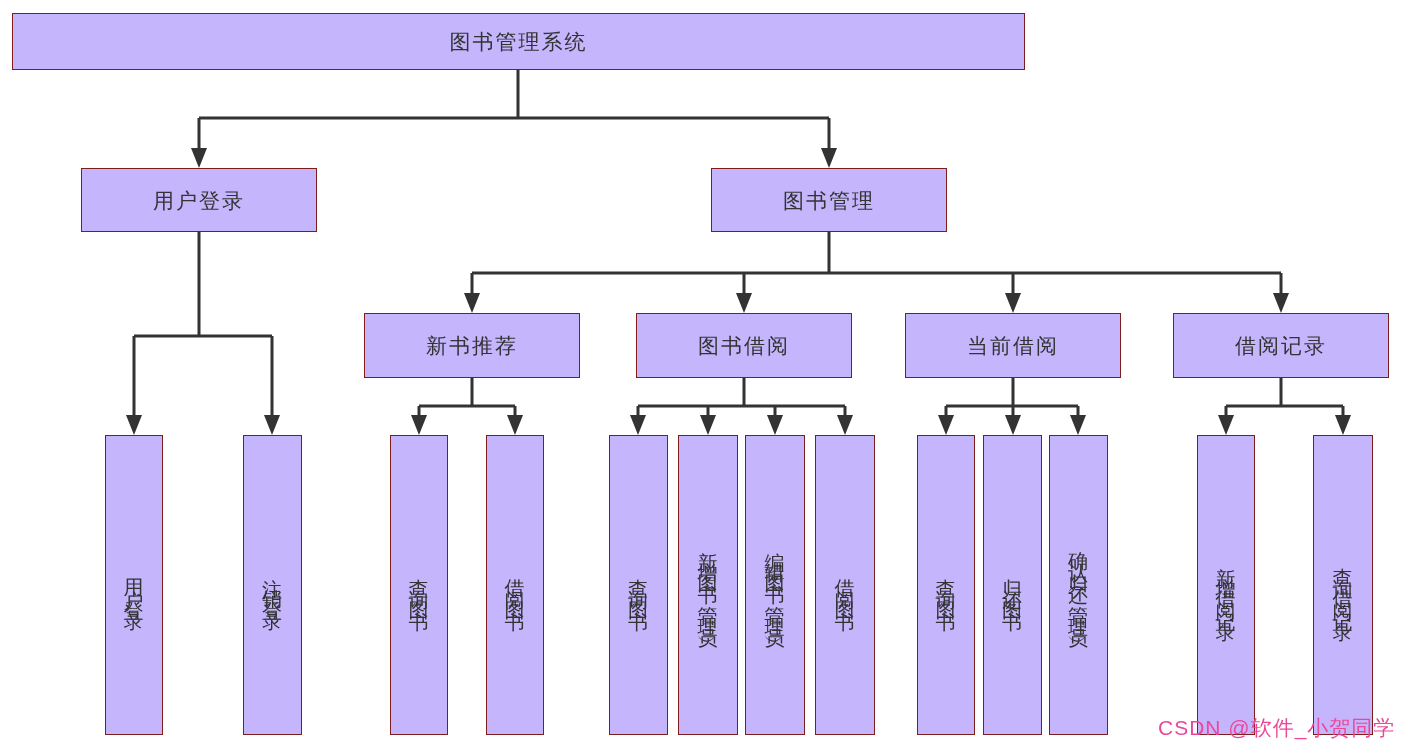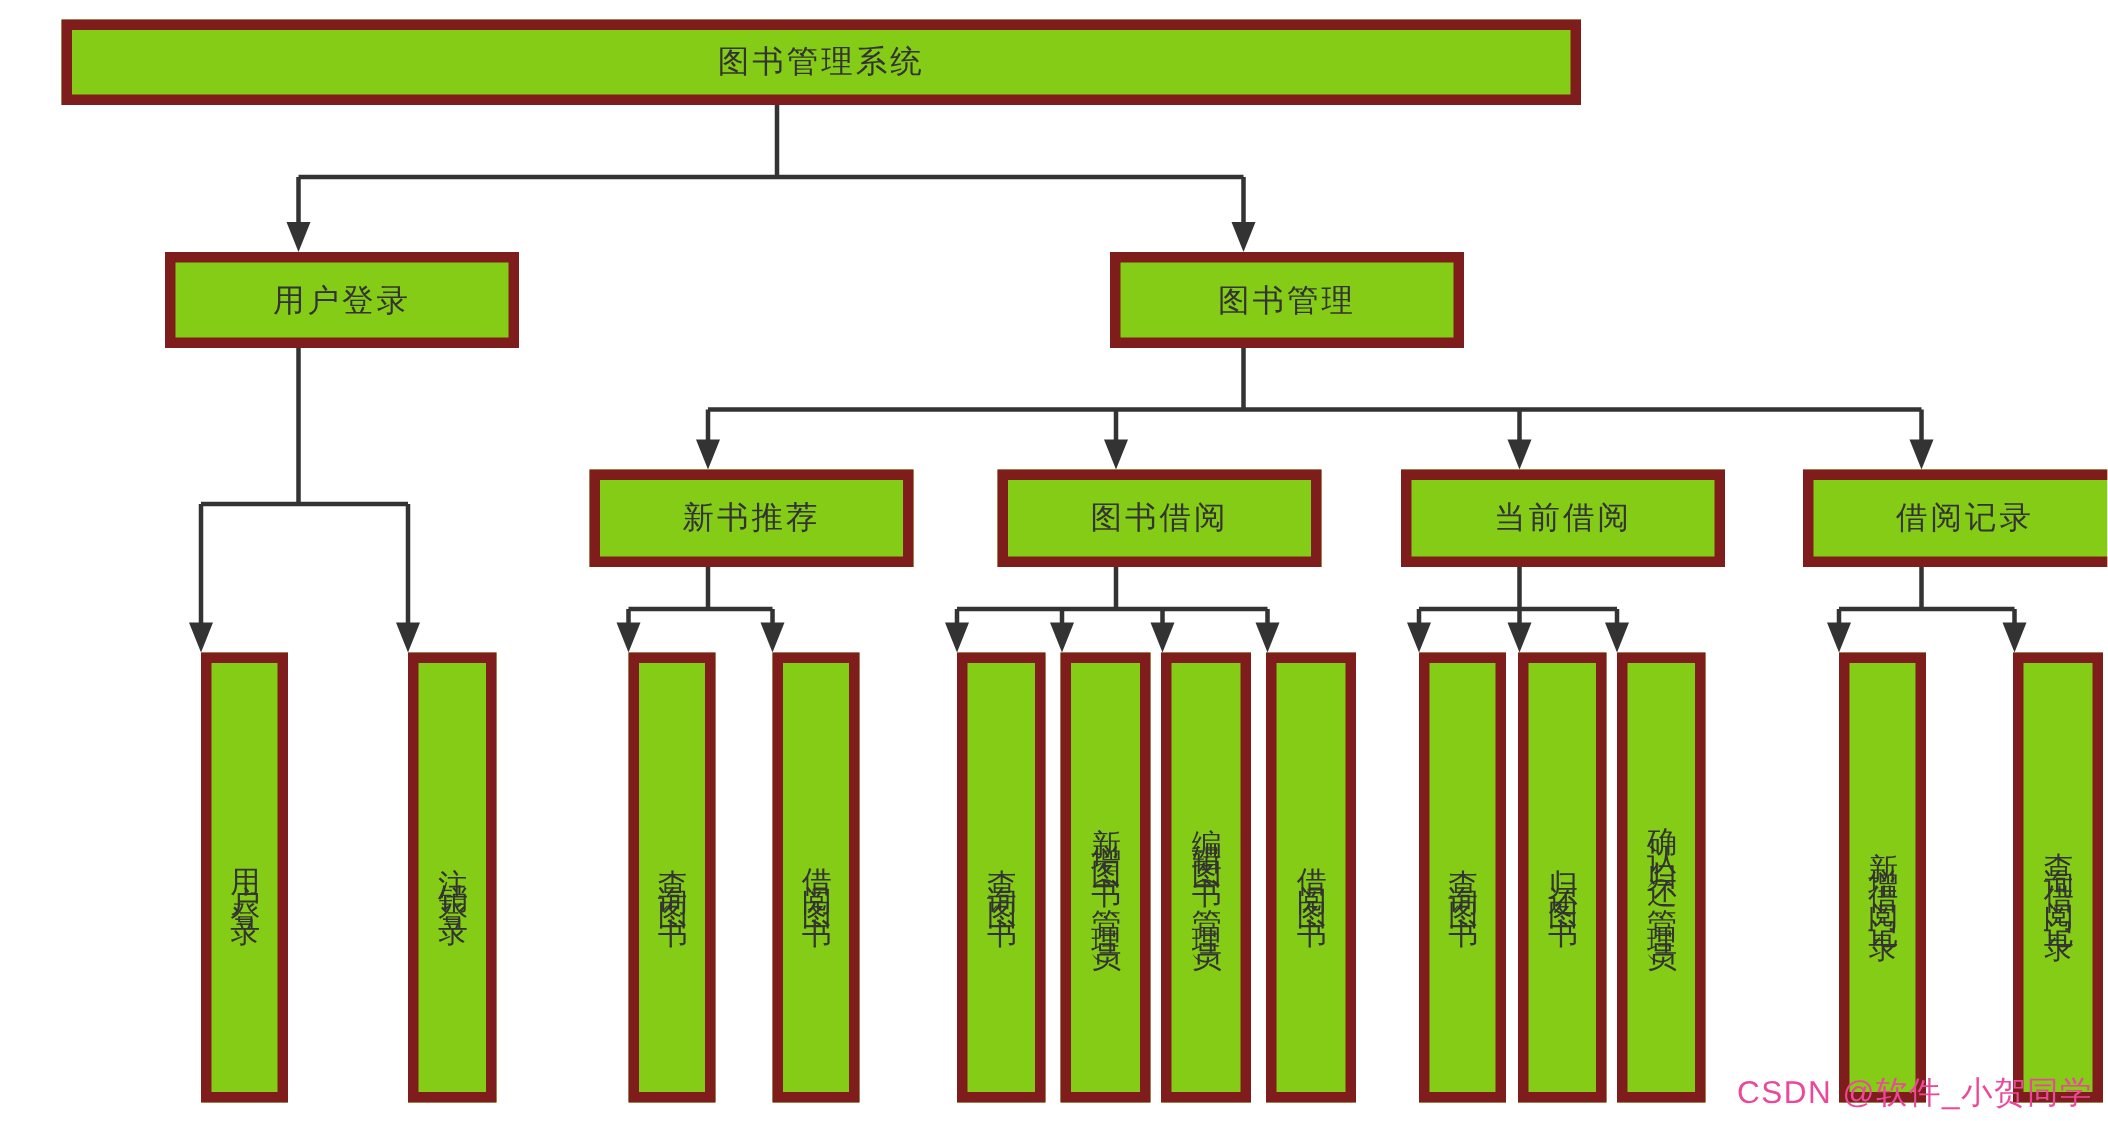--- a/index.html
+++ b/index.html
@@ -18,30 +18,29 @@
   svg.connectors {
     position: absolute;
     left: 0;
     top: 0;
     width: 1405px;
     height: 747px;
   }
   .node {
     position: absolute;
     box-sizing: border-box;
-    border: 7px solid #7f1d1d;
-    background: #84cc16;
+    border: 1px solid #7f1d1d;
+    background: #c4b5fd;
     color: #333333;
     display: flex;
     align-items: center;
     justify-content: center;
     font-size: 21px;
     letter-spacing: 2px;
     line-height: 1;
-    margin-left: 29px;
   }
   .node.leaf {
     font-size: 20px;
     writing-mode: vertical-rl;
     text-orientation: mixed;
     letter-spacing: 11px;
     padding: 4px 0;
   }
   .watermark {
     position: absolute;

